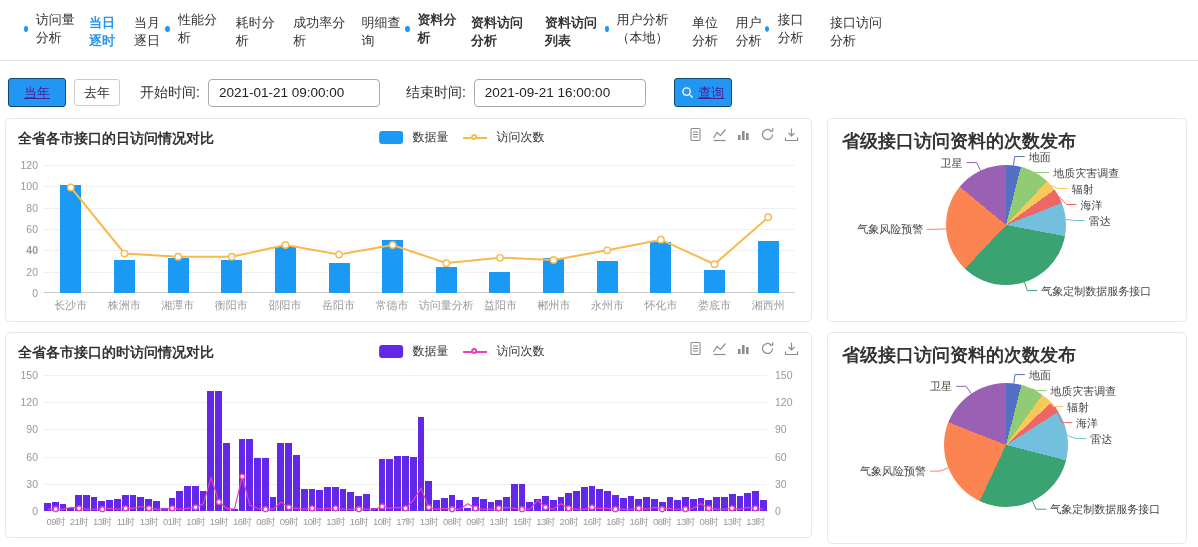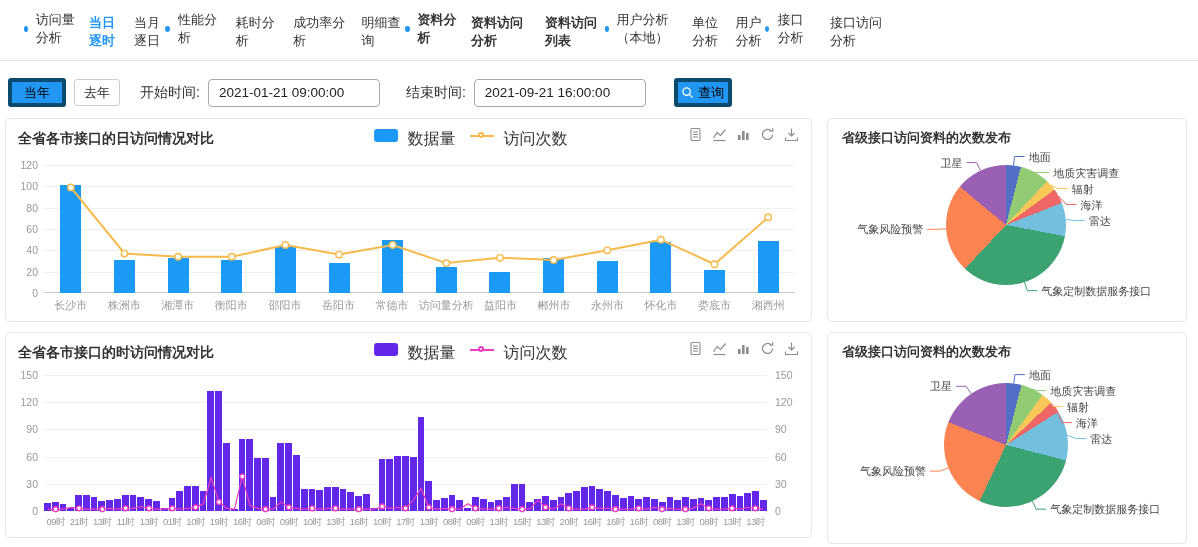--- a/index.html
+++ b/index.html
@@ -10,39 +10,39 @@
   .nav-group { display:flex; flex-direction:row; }
   .nav-group-head { display:flex; align-items:center; font-size:13px; color:#333; }
   .nav-dot { width:6px; height:6px; border-radius:50%; background:#2196f3; margin-right:8px; }
   .nav-subs { display:flex; margin:6px 0 0 14px; gap:14px; font-size:13px; }
   .nav-sub { color:#333; cursor:pointer; }
   .nav-sub.active { color:#2196f3; font-weight:bold; }
   .nav-divider { position:absolute; left:0; top:60px; width:1198px; height:1px; background:#e2e2e2; }
   
   .filterbar { position:absolute; left:8px; top:78px; display:flex; align-items:center; }
   .btn { font-size:13px; border-radius:3px; cursor:pointer; display:flex; align-items:center; justify-content:center; }
-  .btn-blue { background:#2196f3; color:#000000; border:4px solid #0c4a6e; }
+  .btn-blue { background:#2196f3; color:#4c1d95; border:1px solid #0c4a6e;text-decoration:underline; }
   .btn-white { background:#fff; color:#333; border:1px solid #ccc; }
   #btn-cur-year { width:58px; height:29px; }
   #btn-last-year { width:46px; height:27px; margin-left:8px; }
   .fl-label { font-size:14px; color:#333; margin-left:20px; }
   .dt-input { width:172px; height:28px; margin-left:8px; border:1px solid #a9a9a9; border-radius:4px;
     padding:0 10px; font-size:13.5px; color:#222; font-family:inherit; outline:none; }
   #btn-query { width:58px; height:29px; margin-left:28px; gap:4px; }
   #btn-query svg { width:13px; height:13px; }
   
   .card { position:absolute; background:#fff; border:1px solid #e7e7ea; border-radius:5px; }
   .card1 { left:5px;  top:118px; width:807px; height:204px; }
   .card2 { left:5px;  top:332px; width:807px; height:206px; }
   .card3 { left:827px; top:118px; width:360px; height:204px; }
   .card4 { left:827px; top:332px; width:360px; height:212px; }
   .card-head { position:absolute; left:0; top:0; right:0; height:32px; display:flex; align-items:center; padding:0 12px; }
   .chart-title { font-size:14px; font-weight:bold; color:#333; padding-top:8px; white-space:nowrap; }
   .legend { position:absolute; left:50%; transform:translateX(-18%); top:10px; display:flex; gap:14px; align-items:center; }
-  .legend-item { display:flex; gap:10px; font-size:16px; color:#333; cursor:pointer; }
+  .legend-item { display:flex; align-items:center; gap:10px; font-size:12px; color:#333; cursor:pointer; }
   .sw-bar { width:24px; height:13px; border-radius:3px; }
   .sw-line { position:relative; width:24px; height:13px; }
   .sw-line .ln { position:absolute; left:0; right:0; top:5.5px; height:2px; }
   .sw-line .ci { position:absolute; left:8px; top:2.5px; width:6px; height:6px; border-radius:50%; background:#fff; border:2px solid; }
   .toolbox { position:absolute; right:12px; top:8px; display:flex; gap:9px; }
   .toolbox .tbi { width:15px; height:15px; color:#8d8d8d; cursor:pointer; }
   .toolbox svg { width:15px; height:15px; display:block; }
   
   .plot { position:absolute; }
   .card1 .plot { left:38px; right:16px; top:46px; bottom:28px; }
@@ -54,21 +54,21 @@
   .bars { position:absolute; inset:0; display:flex; align-items:flex-end; }
   .bar-slot { flex:1; display:flex; justify-content:center; align-items:flex-end; height:100%; }
   .bar { cursor:pointer; }
   .dense .bar { width:100%; margin-right:1px; }
   .lineSvg { position:absolute; inset:0; overflow:visible; pointer-events:none; }
   .xlabels { position:absolute; left:0; right:0; top:100%; display:flex; margin-top:5px; }
   .xlabel { flex:1; text-align:center; color:#999; white-space:nowrap; }
   .card1 .xlabel { font-size:11px; }
   .card2 .xlabel { font-size:9.5px; letter-spacing:-0.5px; }
   
-  .pie-title { position:absolute; left:14px; top:10px; font-size:13px; font-weight:bold; color:#333; }
+  .pie-title { position:absolute; left:14px; top:10px; font-size:18px; font-weight:bold; color:#333; }
   .pie-stage { position:absolute; inset:0; }
   .pie-disc { position:absolute; border-radius:50%; cursor:pointer; }
   .pie-svg { position:absolute; inset:0; overflow:visible; }
   .pie-svg text { font-size:11px; fill:#444; }
 </style>
 </head>
 <body>
 
 <div class="topnav" id="topnav">
     <div class="nav-group" style="width: 141px;">
@@ -191,21 +191,21 @@
             <path d="M1.5 10.5v3h12v-3"></path>
           </svg>
         </span>
       </div>
   </div>
   <div class="plot">
       <div class="ytick" style="left: -32px; top: 122px;">0</div>
       <div class="gridline" style="top: 106.667px;"></div>
       <div class="ytick" style="left: -32px; top: 100.667px;">20</div>
       <div class="gridline" style="top: 85.3333px;"></div>
-      <div class="ytick" style="left: -32px; top: 79.3333px;">40</div>
+      <div class="ytick" style="left: -32px; top: 79.3333px; font-weight: bold;">40</div>
       <div class="gridline" style="top: 64px;"></div>
       <div class="ytick" style="left: -32px; top: 58px;">60</div>
       <div class="gridline" style="top: 42.6667px;"></div>
       <div class="ytick" style="left: -32px; top: 36.6667px;">80</div>
       <div class="gridline" style="top: 21.3333px;"></div>
       <div class="ytick" style="left: -32px; top: 15.3333px;">100</div>
       <div class="gridline" style="top: 0px;"></div>
       <div class="ytick" style="left: -32px; top: -6px;">120</div>
       <div class="axisline"></div>
       <div class="bars">

